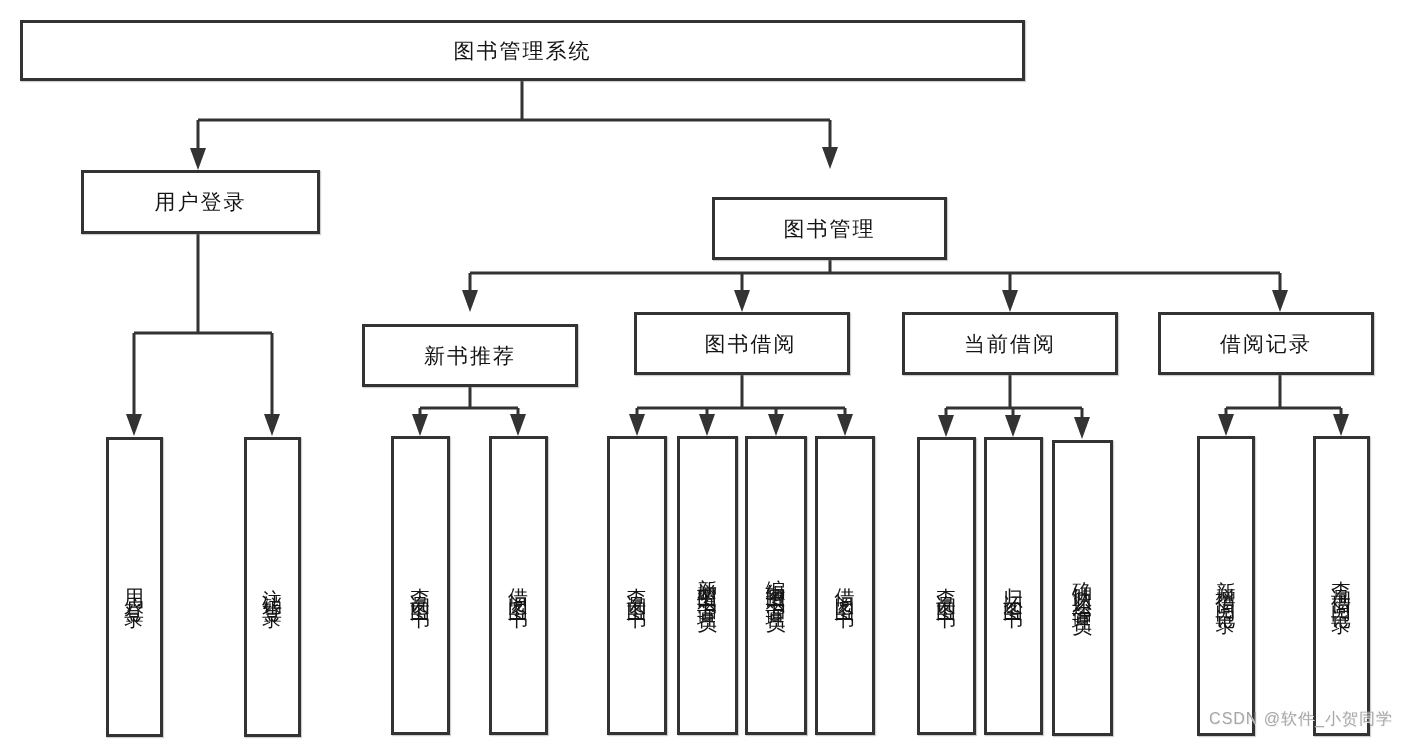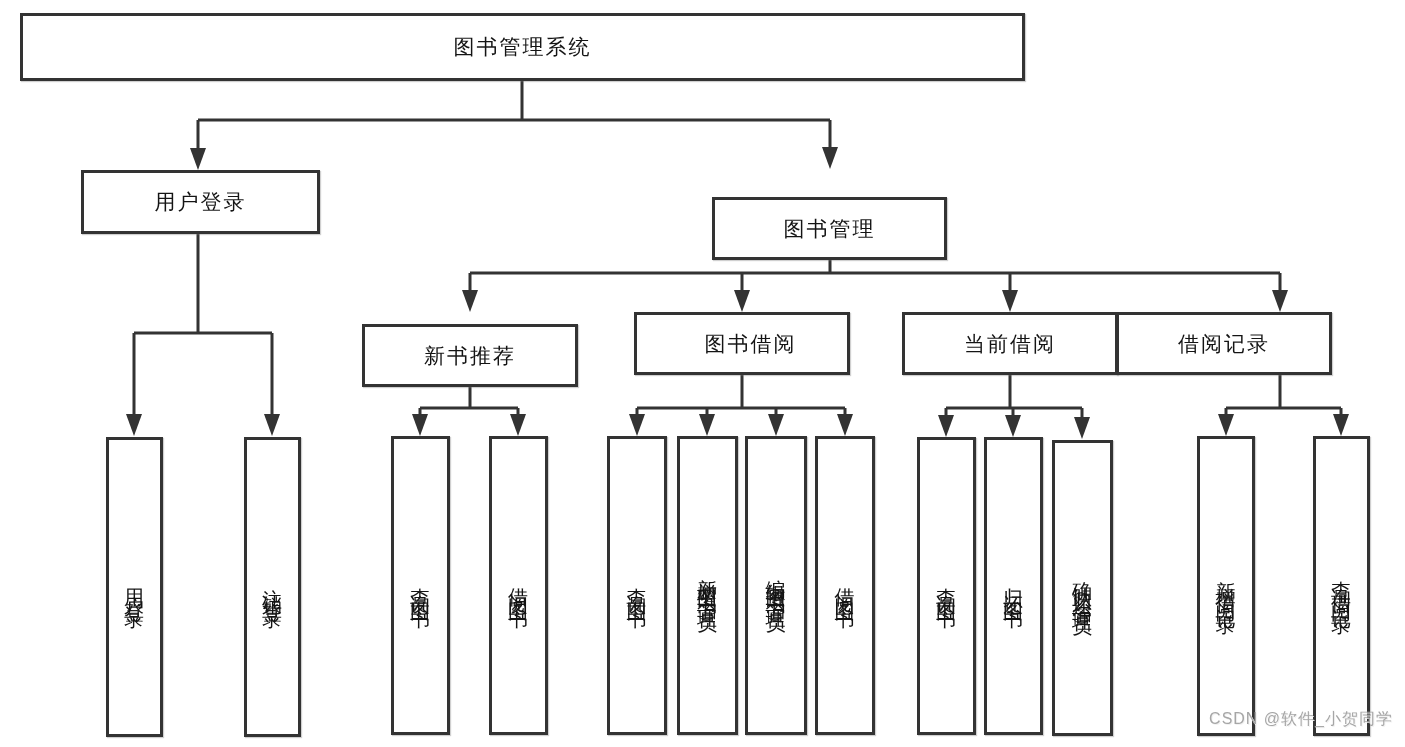--- a/index.html
+++ b/index.html
@@ -79,41 +79,41 @@
       <polygon points="768,414 784,414 776,436"></polygon>
       <polygon points="837,414 853,414 845,436"></polygon>
       <polygon points="938,415 954,415 946,437"></polygon>
       <polygon points="1005,415 1021,415 1013,437"></polygon>
       <polygon points="1074,417 1090,417 1082,439"></polygon>
       <polygon points="1218,414 1234,414 1226,436"></polygon>
       <polygon points="1333,414 1349,414 1341,436"></polygon>
     </g>
   </svg>
 
-  <div class="box hbox" style="left:20px; top:13px; width:1005px; height:68px;font-family:Liberation Mono, monospace;">
+  <div class="box hbox" style="left:20px; top:20px; width:1005px; height:61px;font-family:Liberation Mono, monospace;">
     <span>图书管理系统</span>
   </div>
 
   <div class="box hbox" style="left:81px; top:170px; width:239px; height:64px;">
     <span>用户登录</span>
   </div>
   <div class="box hbox" style="left:712px; top:169px; width:235px; height:63px;margin-top:28px;">
     <span>图书管理</span>
   </div>
 
   <div class="box hbox" style="left:362px; top:324px; width:216px; height:63px;text-align:center;">
     <span>新书推荐</span>
   </div>
   <div class="box hbox" style="left:634px; top:312px; width:216px; height:63px;padding-left:17px;">
     <span>图书借阅</span>
   </div>
   <div class="box hbox" style="left:902px; top:312px; width:216px; height:63px;">
     <span>当前借阅</span>
   </div>
-  <div class="box hbox" style="left:1116px; top:312px; width:216px; height:63px;">
+  <div class="box hbox" style="left:1158px; top:312px; width:216px; height:63px;">
     <span>借阅记录</span>
   </div>
 
   <div class="box vbox" style="left:106px; top:437px; width:57px; height:300px;">
     <span>用户登录</span>
   </div>
   <div class="box vbox" style="left:244px; top:437px; width:57px; height:300px;">
     <span>注销登录</span>
   </div>
 

